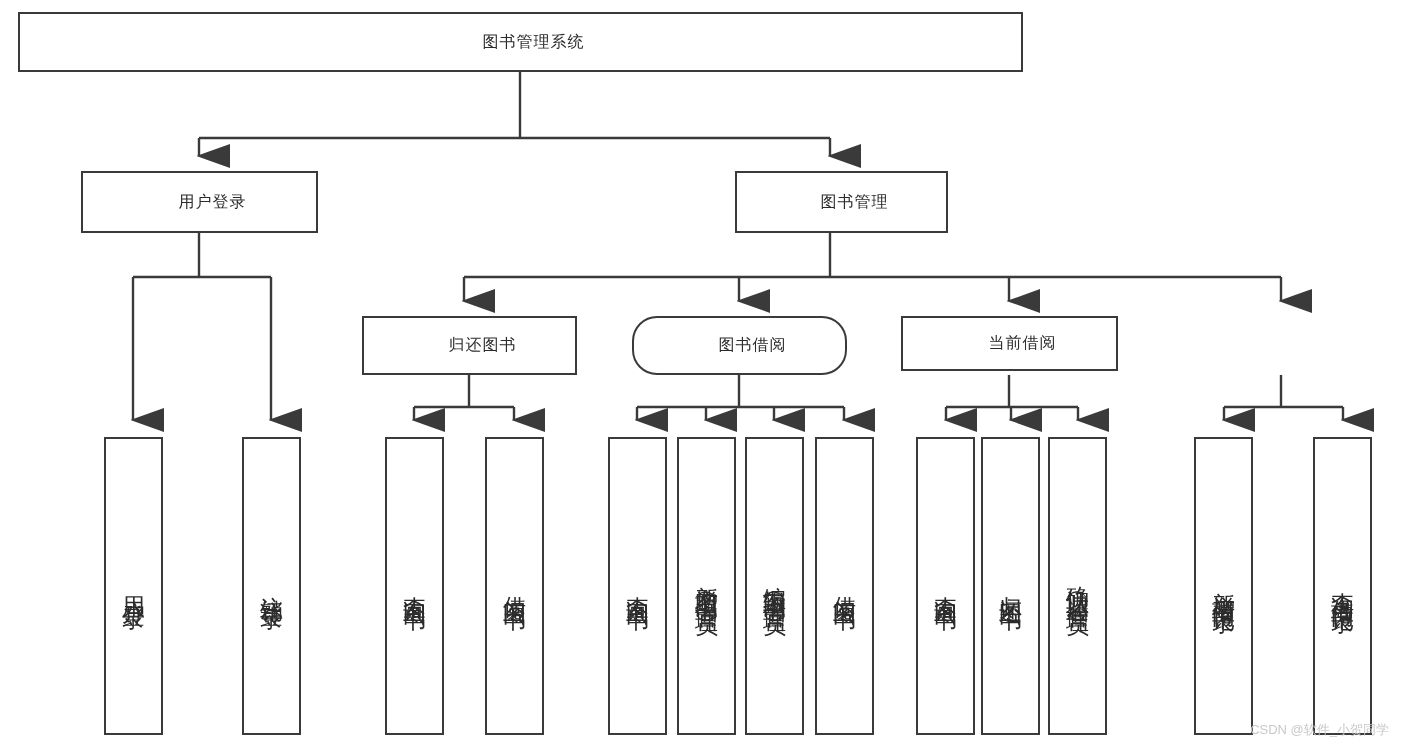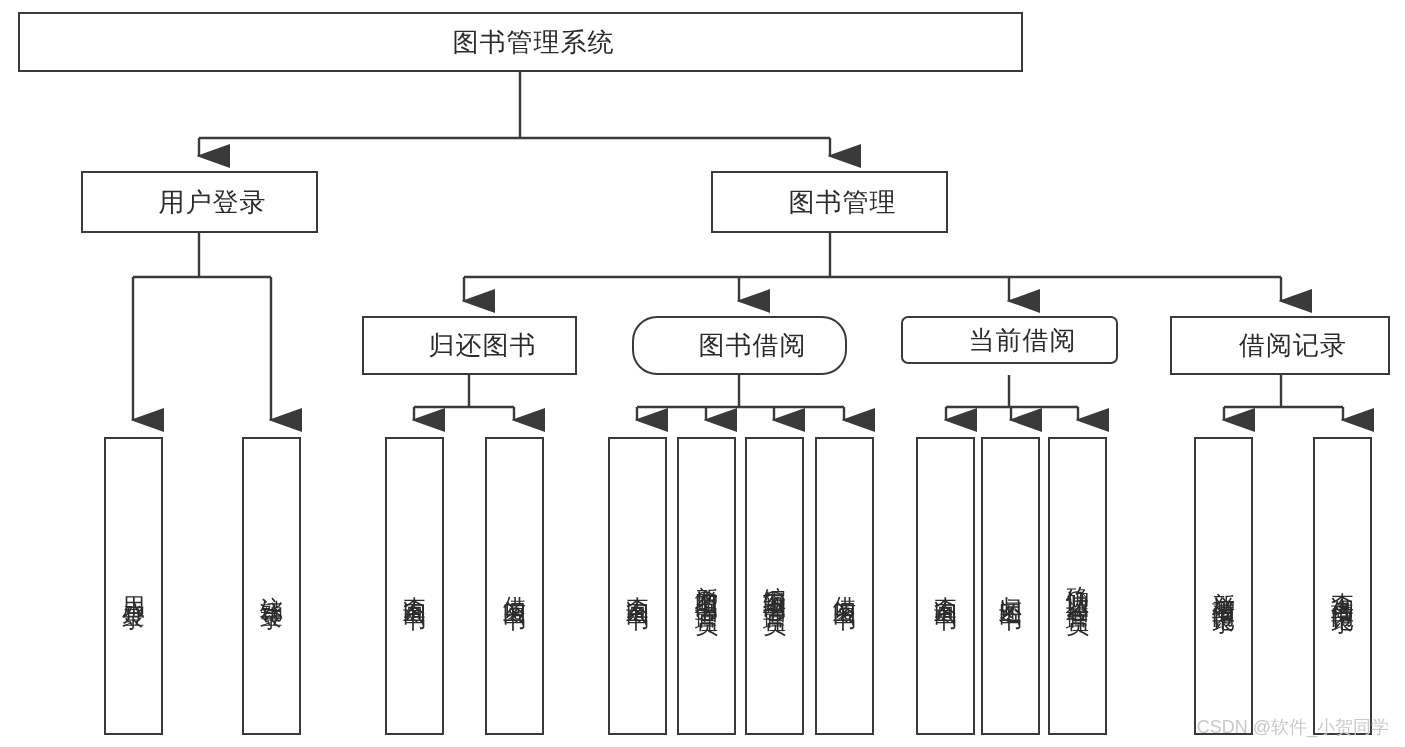--- a/index.html
+++ b/index.html
@@ -31,39 +31,39 @@
     background: #ffffff;
     border: 2px solid #3a3a3a;
     display: flex;
     align-items: center;
     justify-content: center;
     color: #2b2b2b;
     text-align: center;
     z-index: 2;
   }
   .node.h {
-    font-size: 26px;
+    font-size: 16px;
     letter-spacing: 1px;
     padding-left: 26px;
   }
   .node.v {
     font-size: 23px;
   }
   .node.v .vtext {
     writing-mode: vertical-rl;
     text-orientation: upright;
     letter-spacing: 4px;
     line-height: 1;
     white-space: nowrap;
   }
   .watermark {
     position: absolute;
     right: 16px;
     bottom: 8px;
-    font-size: 18px;
+    font-size: 13px;
     color: #c9c9c9;
     z-index: 5;
     white-space: nowrap;
     font-family: "Liberation Sans", "DejaVu Sans", sans-serif;
   }
 </style>
 </head>
 <body>
 
 <div id="canvas">
@@ -121,35 +121,32 @@
     </g>
   </svg>
 
   <div class="node h" style="left:18px; top:12px; width:1005px; height:60px;">
     <span>图书管理系统</span>
   </div>
 
   <div class="node h" style="left:81px; top:171px; width:237px; height:62px;">
     <span>用户登录</span>
   </div>
-  <div class="node h" style="left:711px; top:171px; width:237px; height:62px;">
+  <div class="node h" style="left:735px; top:171px; width:213px; height:62px;">
     <span>图书管理</span>
   </div>
 
   <div class="node h" style="left:362px; top:316px; width:215px; height:59px;">
     <span>归还图书</span>
   </div>
   <div class="node h" style="left:632px; top:316px; width:215px; height:59px;border-radius:25px;">
     <span>图书借阅</span>
   </div>
-  <div class="node h" style="left:901px; top:316px; width:217px; height:48px;border-radius:7px;">
+  <div class="node h" style="left:901px; top:316px; width:217px; height:55px;">
     <span>当前借阅</span>
-  </div>
-  <div class="node h" style="left:1170px; top:316px; width:220px; height:59px;">
-    <span>借阅记录</span>
   </div>
 
   <div class="node v" style="left:104px; top:437px; width:59px; height:298px;">
     <span class="vtext">用户登录</span>
   </div>
   <div class="node v" style="left:242px; top:437px; width:59px; height:298px;">
     <span class="vtext">注销登录</span>
   </div>
 
   <div class="node v" style="left:385px; top:437px; width:59px; height:298px;">

